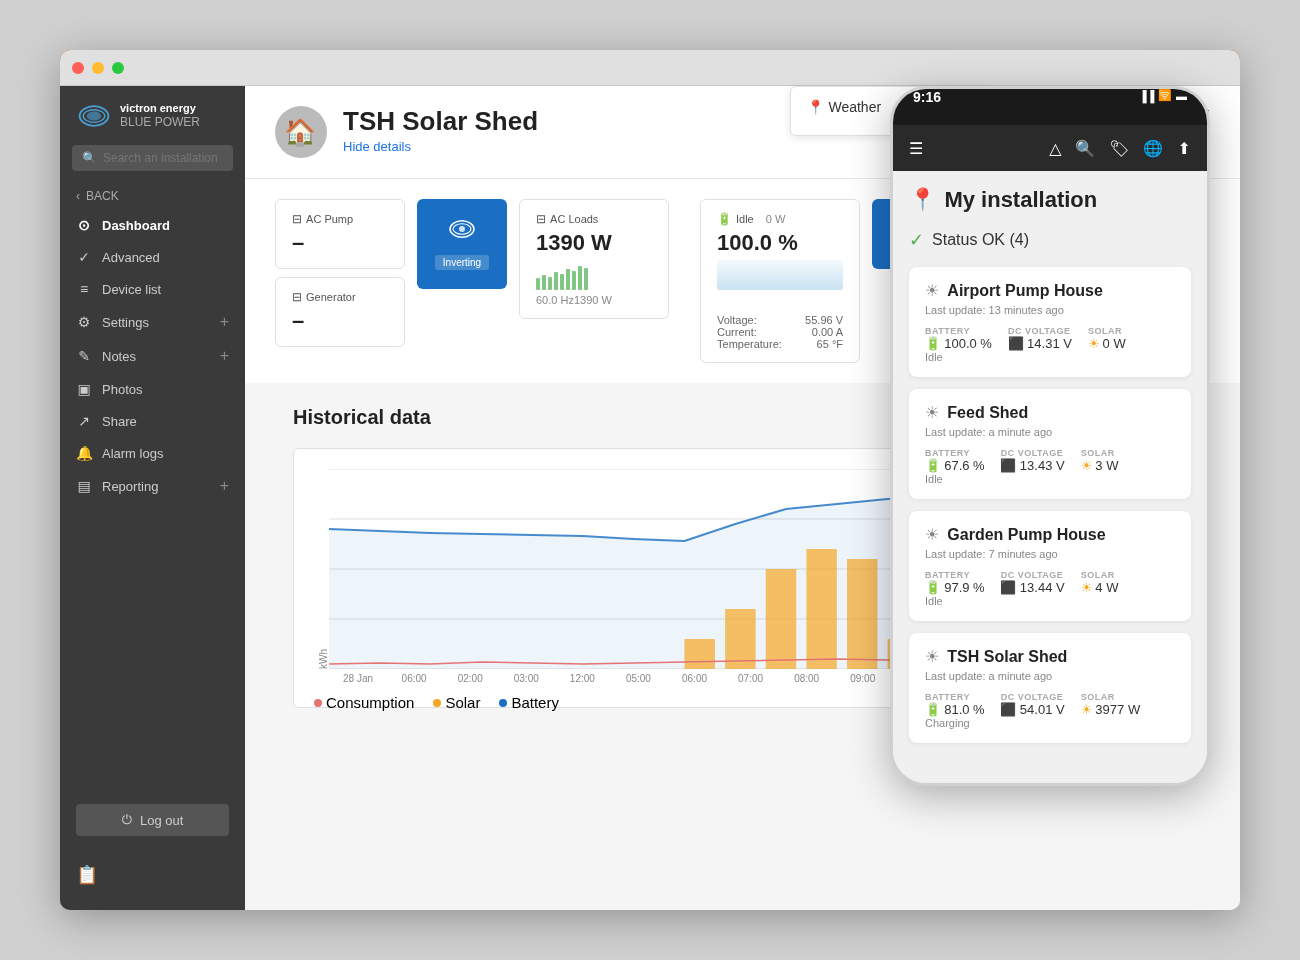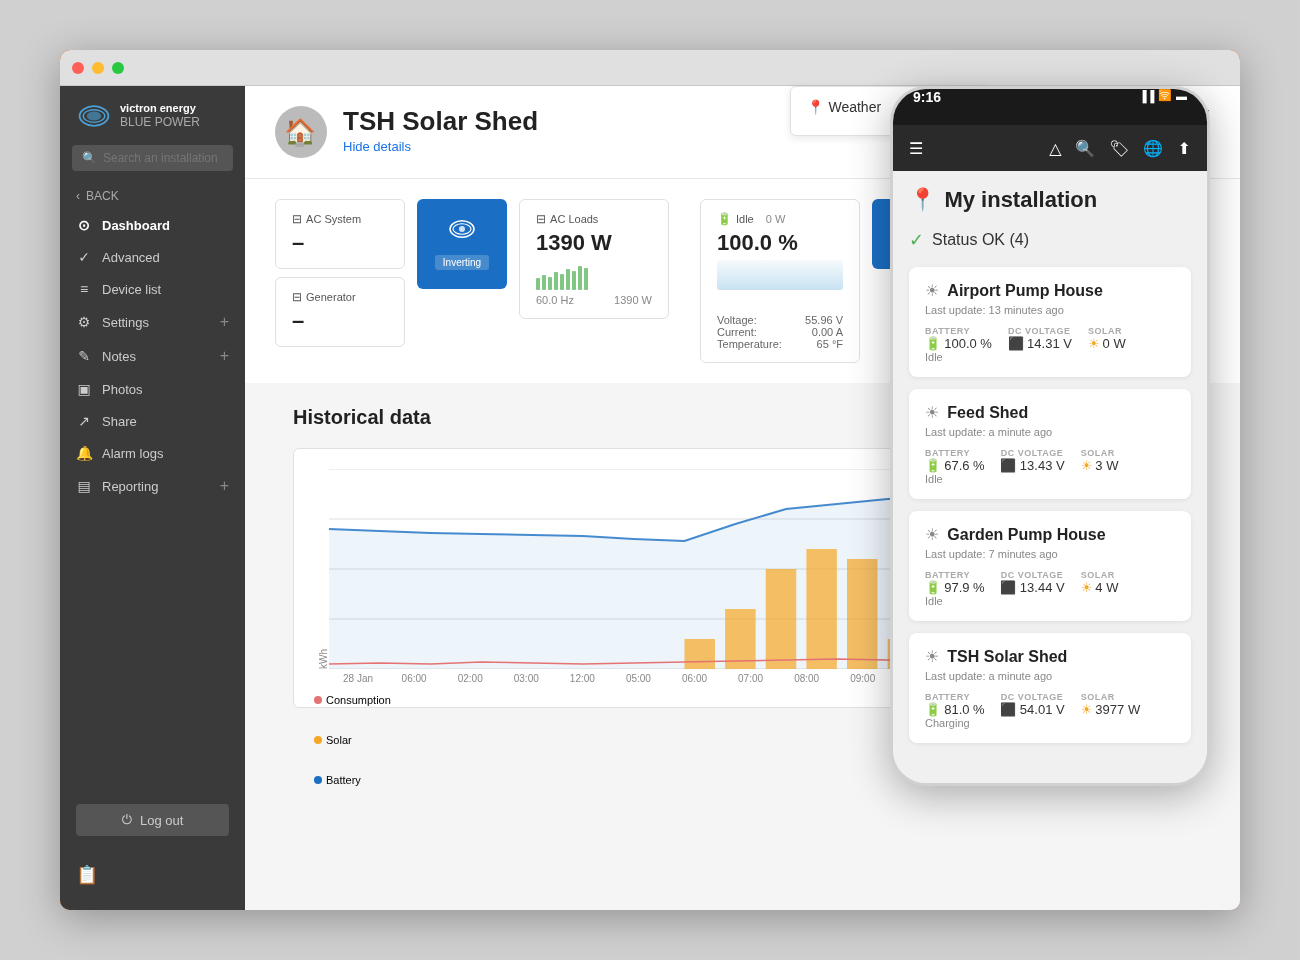--- a/index.html
+++ b/index.html
@@ -309,21 +309,21 @@
       margin: 4px 0;
     }
 
     .mini-chart-bar {
       width: 4px;
       background: #4caf50;
       border-radius: 1px;
       opacity: 0.7;
     }
 
-    .ac-loads-footer { font-size: 11px; color: #888; display: flex; justify-content: space-between; }
+    .ac-loads-footer { font-size: 11px; color: #888; display: flex; }
 
     
     .mppt-info { font-size: 11px; color: #555; margin-top: 6px; }
     .mppt-row { display: flex; gap: 16px; }
     .mppt-label { color: #333; font-weight: 600; }
 
     
     .historical-section {
       padding: 20px 48px;
       background: #f5f5f5;
@@ -366,24 +366,23 @@
       position: relative;
     }
 
     .chart-main {
       flex: 1;
       position: relative;
     }
 
     .chart-legend {
       display: flex;
-      gap: 28px;
+      gap: 19px;
       margin-top: 10px;
-      font-size: 11px;
-      flex-direction: column;
+      font-size: 15px;
     }
 
     .legend-item { display: flex; align-items: center; gap: 4px; }
     .legend-dot { width: 8px; height: 8px; border-radius: 50%; }
 
     .chart-sidebar {
       width: 100px;
       display: flex;
       flex-direction: column;
       gap: 16px;
@@ -682,21 +681,21 @@
         </div>
       </div>
 
       <div class="energy-section">
         <div style="display:flex; align-items:flex-start; gap:12px; flex-wrap:wrap;">
 
           <div style="display:flex; flex-direction:column; gap:8px;">
             <div class="energy-card">
               <div class="energy-card-title">
                 <span class="energy-card-icon">⊟</span>
-                <span>AC System</span>
+                <span>AC Pump</span>
               </div>
               <div class="energy-card-value">–</div>
             </div>
             <div class="energy-card">
               <div class="energy-card-title">
                 <span class="energy-card-icon">⊟</span>
                 <span>Generator</span>
               </div>
               <div class="energy-card-value">–</div>
             </div>

